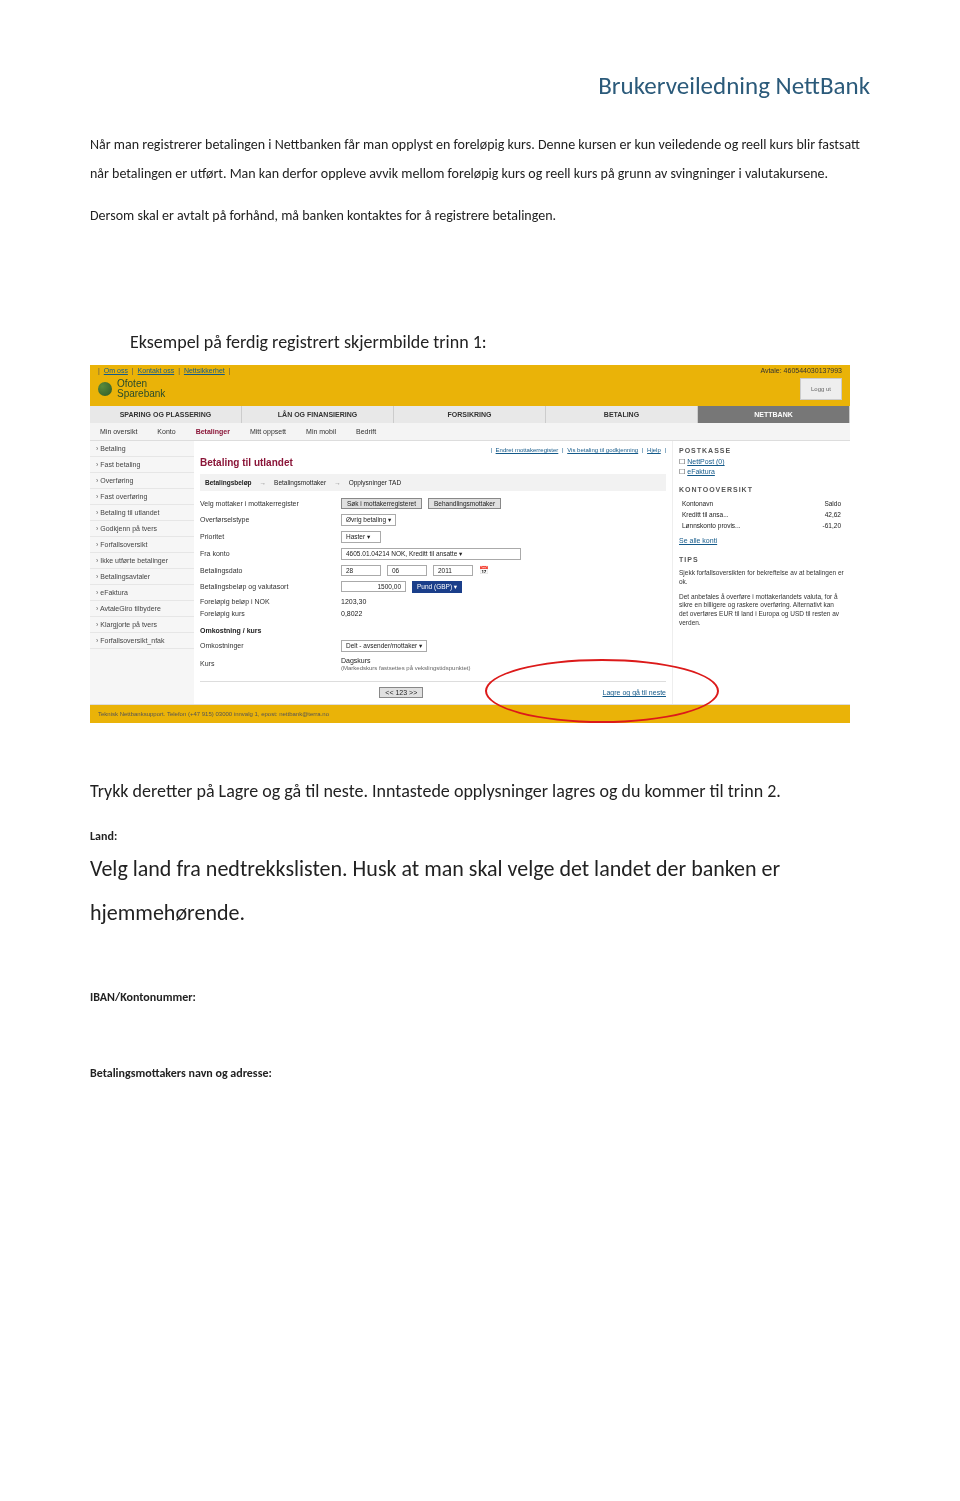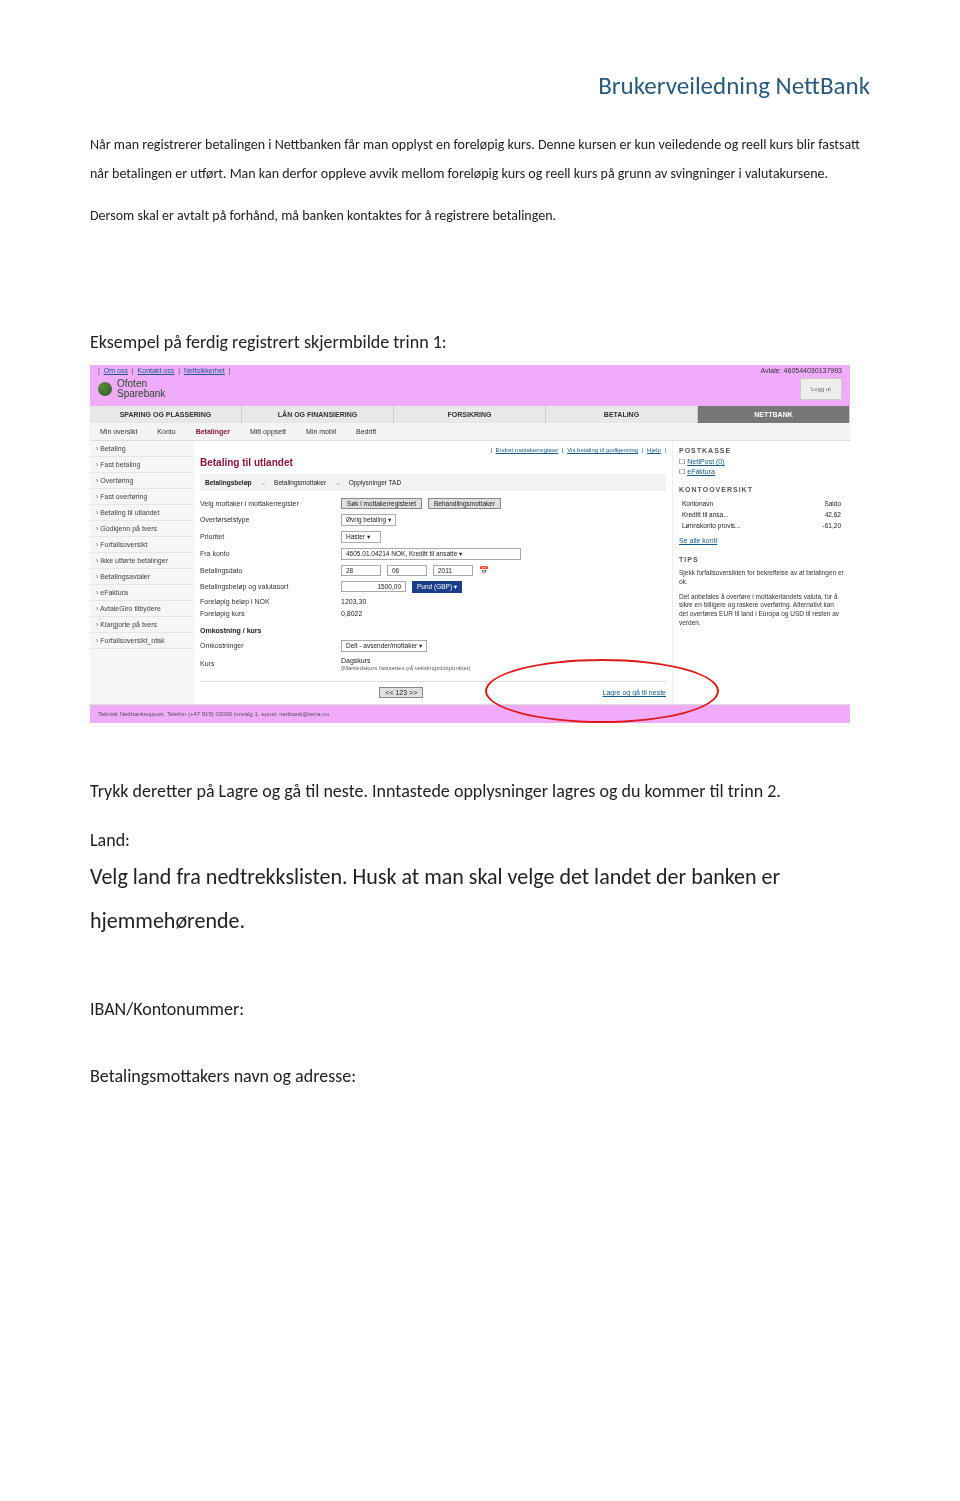--- a/index.html
+++ b/index.html
@@ -21,25 +21,26 @@
   }
   .body-text {
     font-size: 14px;
     line-height: 2.05;
     margin-bottom: 10px;
   }
   .caption {
     font-size: 18px;
     margin-top: 100px;
     margin-bottom: 12px;
+    margin-left: 40px;
   }
   .screenshot {
     width: 760px;
     font-family: Arial, sans-serif;
-    background: #f0abfc;
+    background: #eab308;
     margin-bottom: 12px;
   }
   .ss-topbar {
     display: flex;
     justify-content: space-between;
     font-size: 7px;
     color: #555;
     padding: 2px 8px;
   }
   .ss-topbar .links a { color: #145a8a; text-decoration: underline; margin: 0 2px; }
@@ -211,21 +212,21 @@
     font-size: 18px;
     line-height: 2.0;
     margin-top: 50px;
   }
   .sec-head {
     font-weight: bold;
     font-size: 18px;
     margin-top: 55px;
     margin-bottom: 25px;
   }
-  .field-label { font-weight: normal; margin-top: 20px; margin-bottom: 4px; font-size:18px; }
+  .field-label { font-weight: bold; margin-top: 20px; margin-bottom: 4px; font-size:12px; }
   .field-text { font-size: 22px; line-height: 2.0; }
 </style>
 </head>
 <body>
 
 <div class="page">
   <div class="doc-header">Brukerveiledning NettBank</div>
 
   <p class="body-text">Når man registrerer betalingen i Nettbanken får man opplyst en foreløpig kurs. Denne kursen er kun veiledende og reell kurs blir fastsatt når betalingen er utført. Man kan derfor oppleve avvik mellom foreløpig kurs og reell kurs på grunn av svingninger i valutakursene.</p>
   <p class="body-text">Dersom skal er avtalt på forhånd, må banken kontaktes for å registrere betalingen.</p>
@@ -400,14 +401,14 @@
   </div>
 
   <p class="after-shot">Trykk deretter på Lagre og gå til neste. Inntastede opplysninger lagres og du kommer til trinn 2.</p>
 
 
   <div class="field-label">Land:</div>
   <div class="field-text">Velg land fra nedtrekkslisten. Husk at man skal velge det landet der banken er hjemmehørende.</div>
 
   <div class="field-label" style="margin-top:55px;">IBAN/Kontonummer:</div>
 
-  <div class="field-label" style="margin-top:45px;">Betalingsmottakers navn og adresse:</div>
+  <div class="field-label" style="margin-top:62px;">Betalingsmottakers navn og adresse:</div>
 </div>
 
 </body></html>

